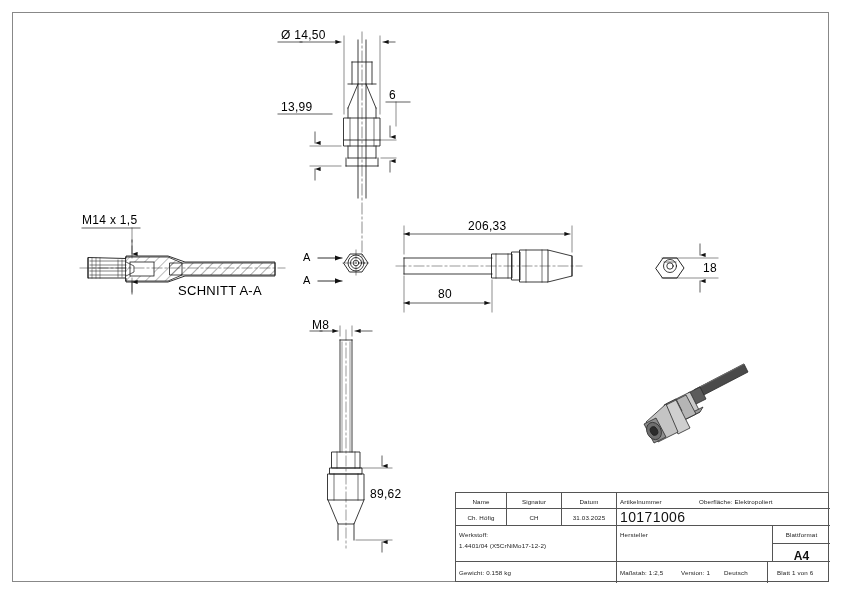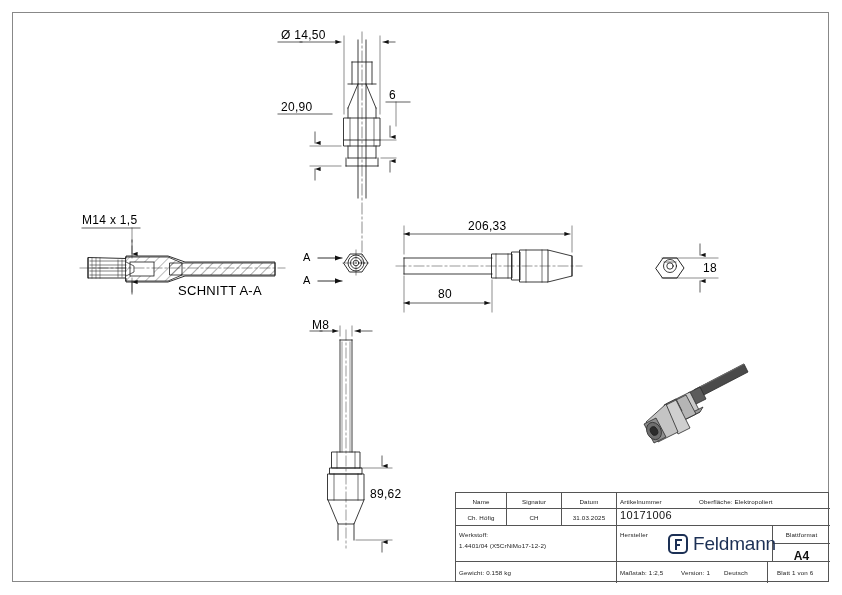--- a/index.html
+++ b/index.html
@@ -71,21 +71,21 @@
     box-sizing: border-box;
     font-size: 6.2px;
     color: #1a1a1a;
     padding: 2px 3px;
     line-height: 1.35;
     letter-spacing: 0.15px;
     font-family: "Liberation Sans", sans-serif;
   }
   .tb-cell.center { text-align: center; }
   .tb-artnr {
-    font-size: 11px;
+    font-size: 14px;
     letter-spacing: 0.4px;
     color: #111;
   }
   .tb-a4 {
     font-size: 12px;
     text-align: center;
     color: #111;
   }
   .logo-wrap {
     position: absolute;
@@ -355,21 +355,21 @@
       <path d="M664,406 L676,400 L690,428 L678,434 Z" fill="#cfcfcf"></path>
       <path d="M646,422 L666,404 L678,432 L658,442 Z" fill="#c4c4c4"></path>
 
       <path d="M644,424 L656,418 L666,437 L654,443 Z" fill="#8d8d8d"></path>
       <ellipse cx="654" cy="431" rx="7" ry="9" transform="rotate(-27 654 431)" fill="#6e6e6e" stroke="#333"></ellipse>
       <ellipse cx="654" cy="431" rx="3.5" ry="4.6" transform="rotate(-27 654 431)" fill="#2c2c2c" stroke="#222"></ellipse>
     </g>
   </svg>
 
   <div class="dimtext" style="left:281px; top:28px;">Ø 14,50</div>
-  <div class="dimtext" style="left:281px; top:100px;">20,90</div>
+  <div class="dimtext" style="left:281px; top:100px;">13,99</div>
   <div class="dimtext" style="left:389px; top:88px;">6</div>
 
   <div class="dimtext" style="left:82px; top:213px;">M14 x 1,5</div>
   <div class="dimtext" style="left:178px; top:283px; font-size:13px;">SCHNITT A-A</div>
 
   <div class="secletter" style="left:303px; top:251px;">A</div>
   <div class="secletter" style="left:303px; top:274px;">A</div>
 
   <div class="dimtext" style="left:468px; top:219px;">206,33</div>
   <div class="dimtext" style="left:438px; top:287px;">80</div>
@@ -400,26 +400,20 @@
 
     <div class="tb-cell center" style="left:0; top:19px; width:50px;">Ch. Höfig</div>
     <div class="tb-cell center" style="left:51px; top:19px; width:54px;">CH</div>
     <div class="tb-cell center" style="left:106px; top:19px; width:54px;">31.03.2025</div>
     <div class="tb-cell tb-artnr" style="left:161px; top:13px; width:140px;">10171006</div>
 
     <div class="tb-cell" style="left:0; top:36px; width:160px;">Werkstoff:</div>
     <div class="tb-cell" style="left:0; top:47px; width:160px;">1.4401/04 (X5CrNiMo17-12-2)</div>
     <div class="tb-cell" style="left:161px; top:36px; width:70px;">Hersteller</div>
 
-    <div class="logo-wrap" style="left:212px; top:40px;">
-      <span class="logo-mark">
-          <span class="logo-mid"></span>
-        </span>
-      <span class="logo-text">Feldmann</span>
-    </div>
 
     <div class="tb-cell center" style="left:317px; top:36px; width:57px;">Blattformat</div>
     <div class="tb-cell tb-a4" style="left:317px; top:53px; width:57px;font-weight:bold;">A4</div>
 
     <div class="tb-cell" style="left:0; top:74px; width:160px;">Gewicht: 0.158 kg</div>
     <div class="tb-cell" style="left:161px; top:74px; width:60px;">Maßstab: 1:2,5</div>
     <div class="tb-cell" style="left:222px; top:74px; width:45px;">Version: 1</div>
     <div class="tb-cell" style="left:265px; top:74px; width:45px;">Deutsch</div>
     <div class="tb-cell" style="left:316px; top:74px; width:58px; padding-left:5px;">Blatt 1 von 6</div>
     <div class="tb-line" style="left:311px; top:68px; width:1px; height:22px;"></div>

